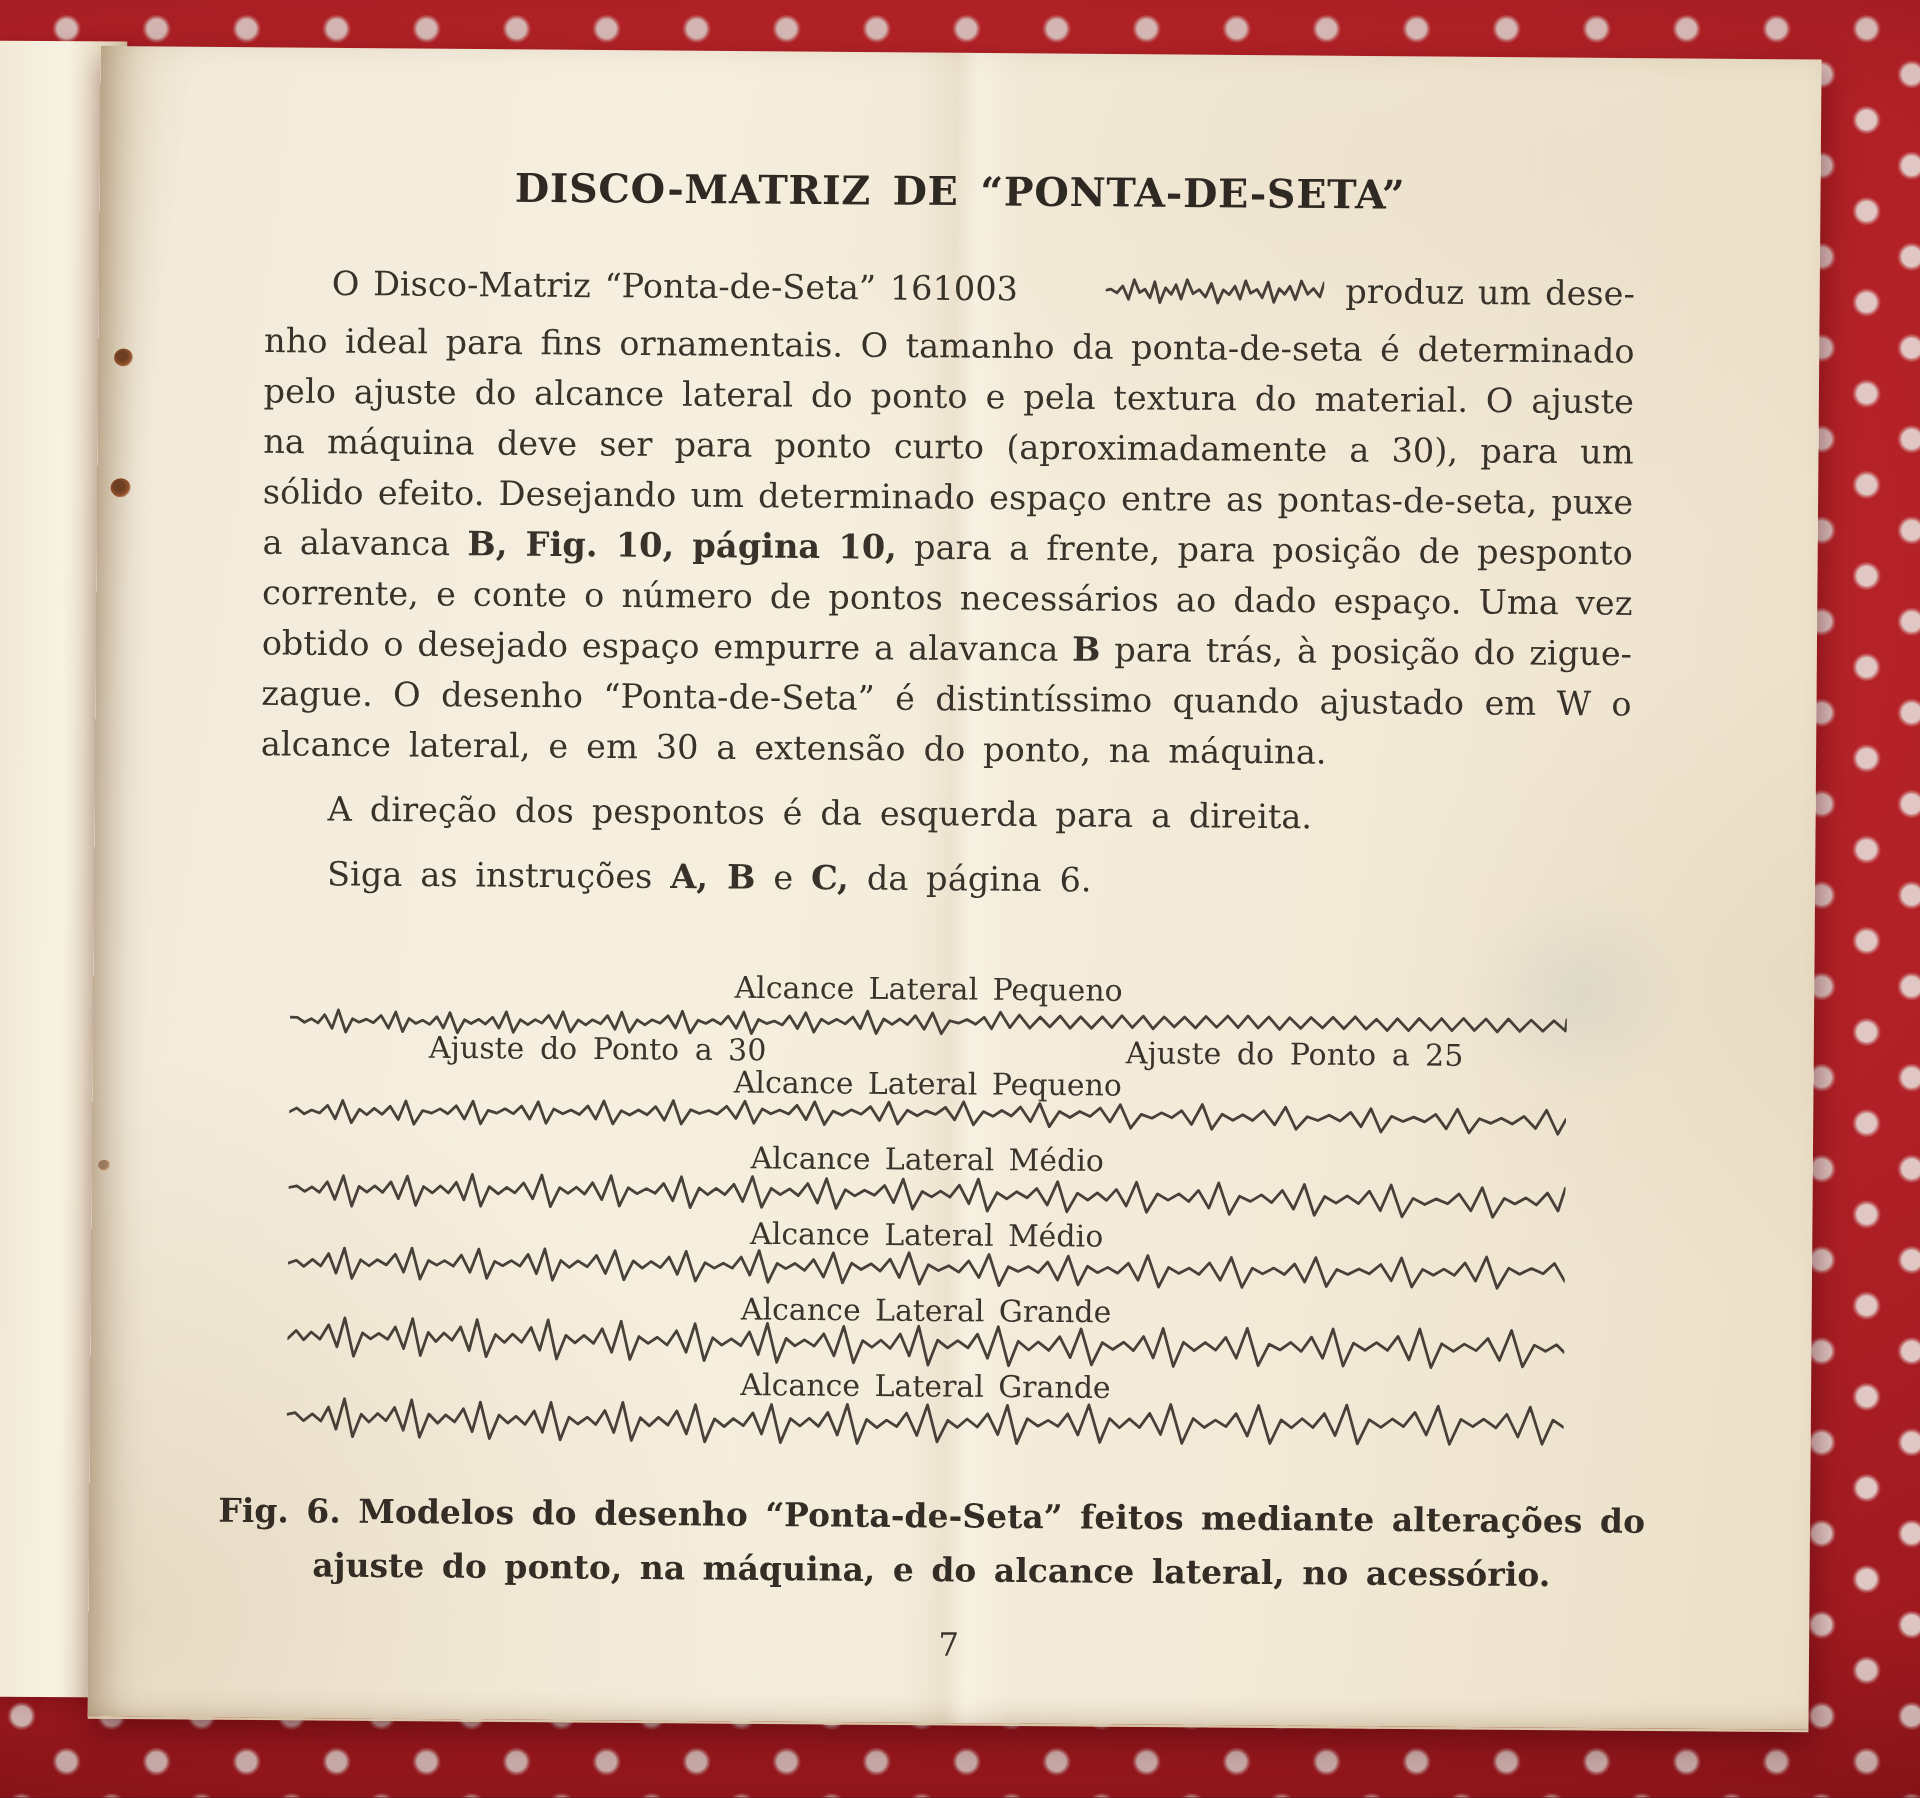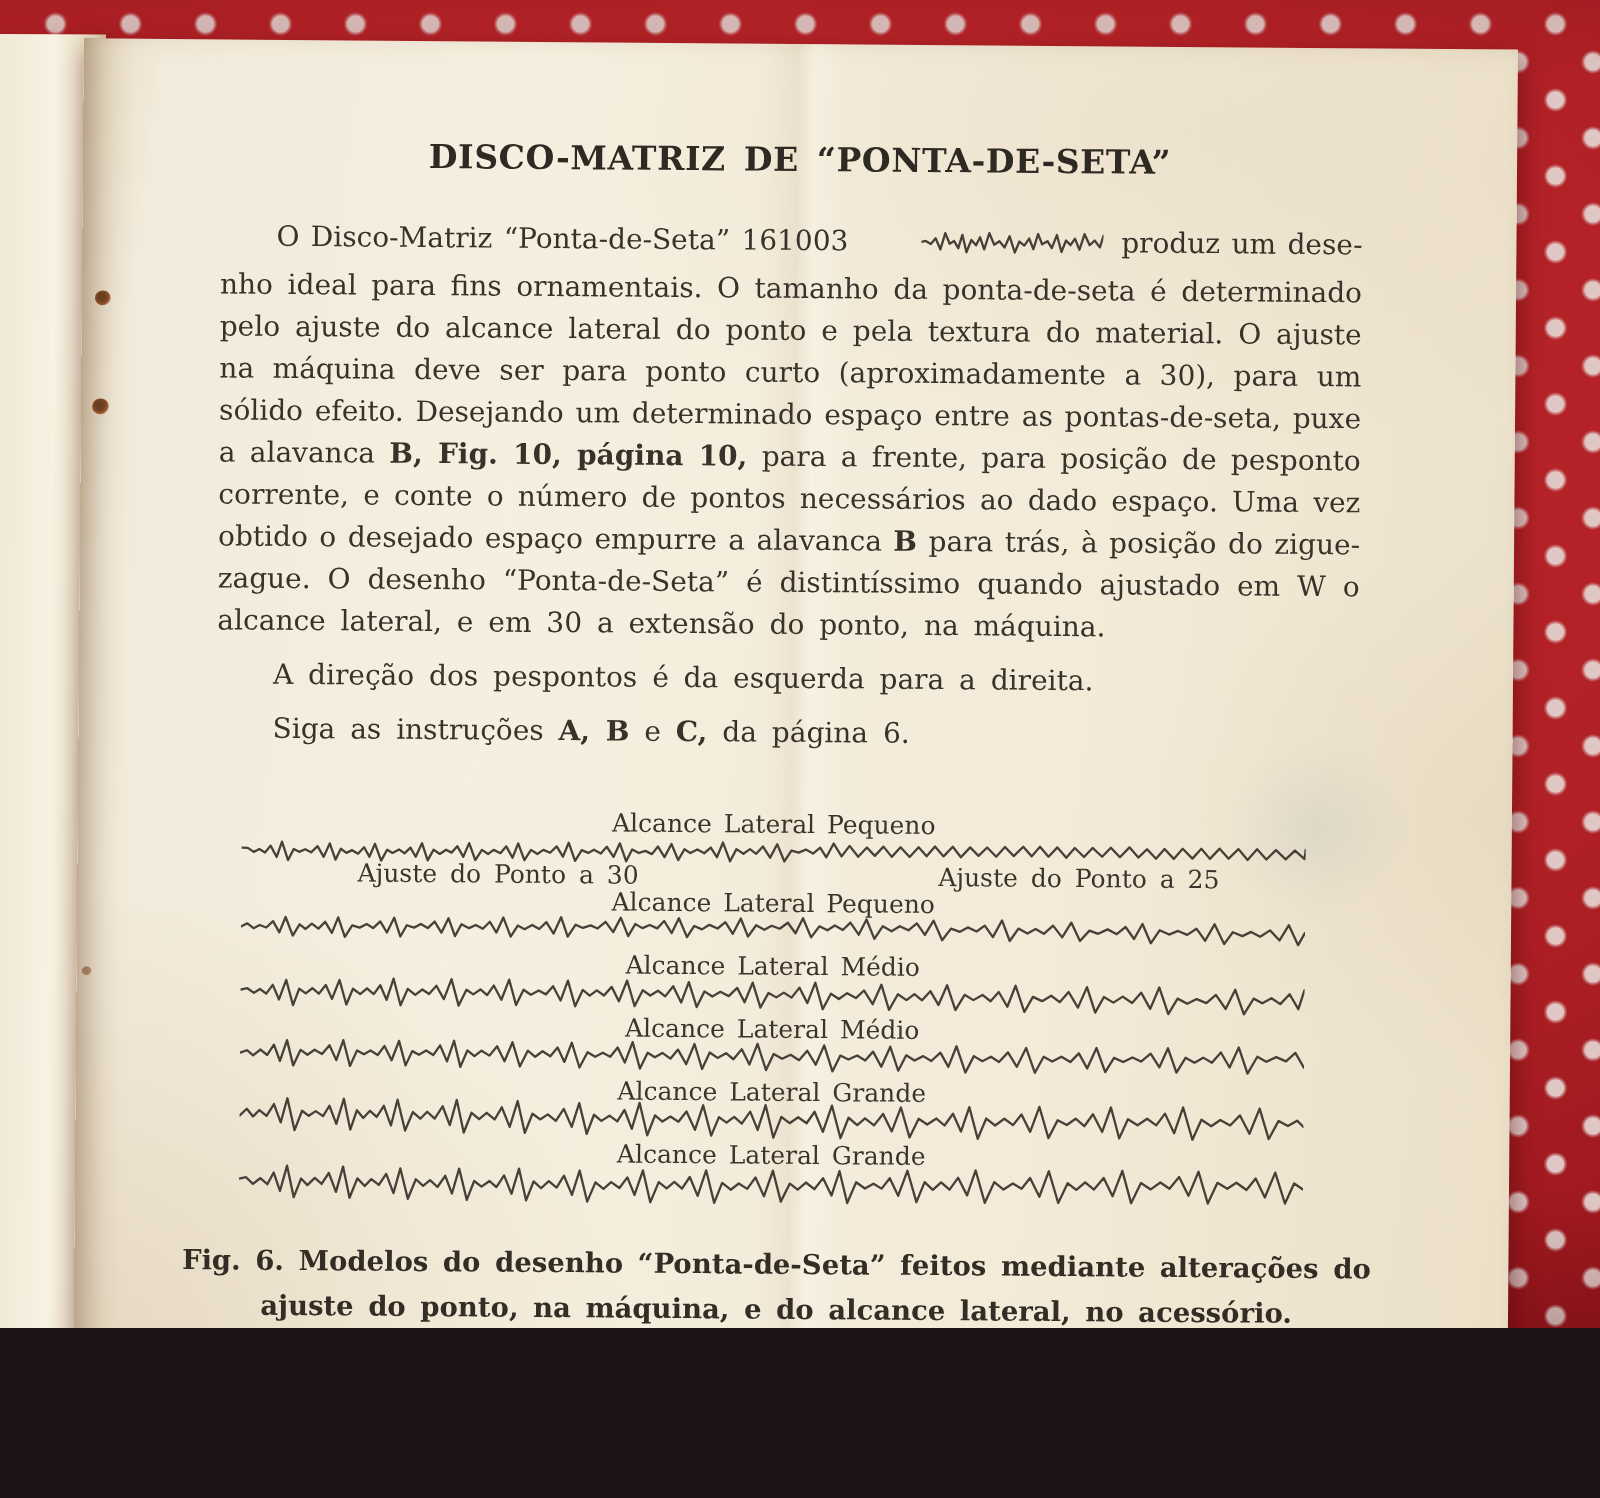--- a/index.html
+++ b/index.html
@@ -1,16 +1,16 @@
 <!DOCTYPE html>
 <html><head>
 <meta charset="utf-8">
 <style>
   html,body{margin:0;padding:0;background:#1d1416;}
-  .scene{position:relative;width:1600px;height:1328px;overflow:hidden;
+  .scene{position:relative;width:1600px;height:1498px;overflow:hidden;
          font-family:"DejaVu Serif","Liberation Serif",serif;}
 
   
   .fabric{position:absolute;inset:0;background-color:#ad1e23;
     background-image:
       radial-gradient(circle, rgba(226,206,202,.96) 0 8px, rgba(226,206,202,.5) 9.5px, rgba(226,206,202,0) 12px),
       radial-gradient(circle, rgba(226,206,202,.96) 0 8px, rgba(226,206,202,.5) 9.5px, rgba(226,206,202,0) 12px),
       radial-gradient(120% 90% at 46% 32%, #c62a2c 0%, #b02026 55%, #901419 100%);
     background-size:75px 76px,75px 76px,100% 100%;
     background-position:18px -14px,55.5px 24px,0 0;}

